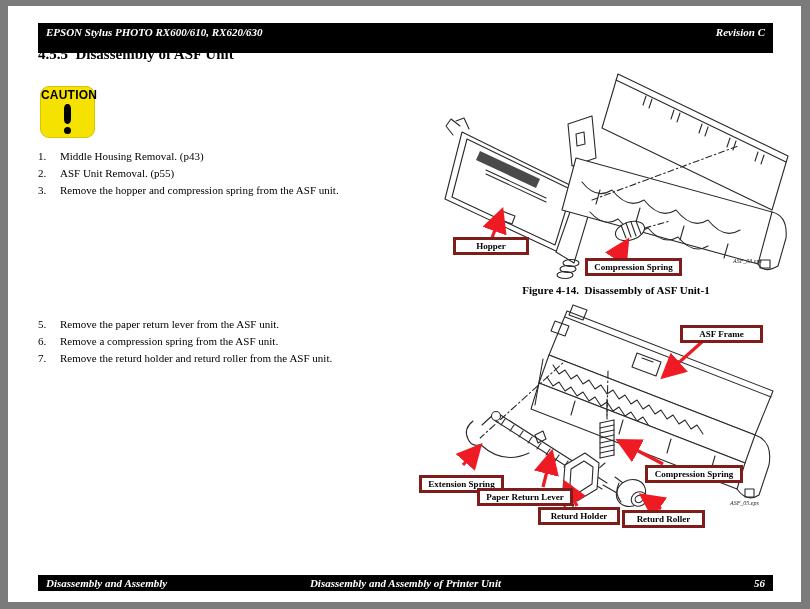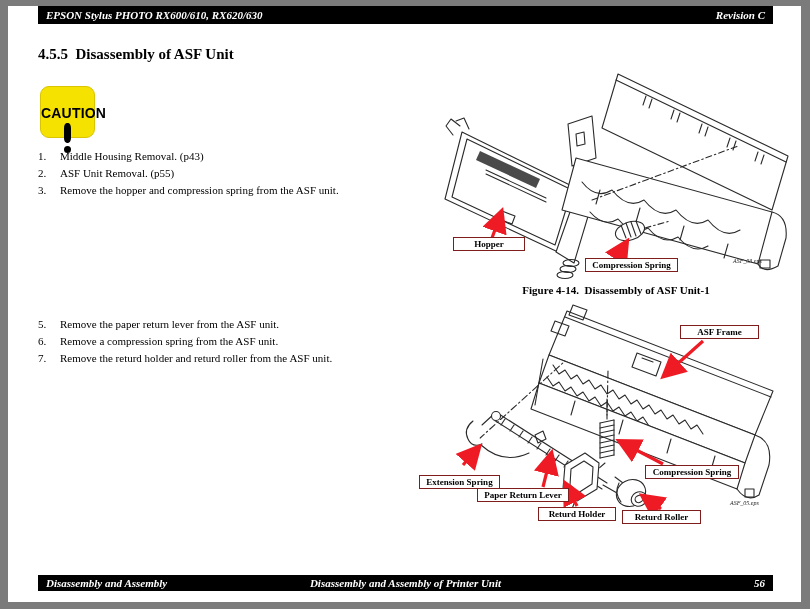--- a/index.html
+++ b/index.html
@@ -1,37 +1,37 @@
 <!DOCTYPE html>
 <html><head>
 <meta charset="utf-8">
 <style>
   html,body{margin:0;padding:0;}
   body{width:810px;height:609px;background:#7b7b7b;font-family:"Liberation Serif","DejaVu Serif",serif;}
   .page{position:absolute;left:8px;top:6px;width:793px;height:596px;background:#ffffff;overflow:hidden;}
   .bar{position:absolute;left:30px;width:735px;background:#000;color:#fff;font-style:italic;font-weight:bold;font-size:11px;}
-  .bar-header{top:0;height:18px;line-height:18px;}
+  .bar-header{top:17px;height:30px;line-height:18px;}
   .bar-footer{top:569px;height:16px;line-height:16px;font-size:11px;}
   .bar .left{position:absolute;left:8px;}
   .bar .center{position:absolute;left:0;width:100%;text-align:center;}
   .bar .right{position:absolute;right:8px;}
   .title{position:absolute;left:30px;top:40px;font-size:15px;font-weight:bold;white-space:pre;}
   .caution-icon{position:absolute;left:32px;top:80px;width:53px;height:50px;background:#f6e200;border:1px solid #d8c400;border-radius:9px;text-align:center;}
-  .caution-word{font-family:"Liberation Sans",sans-serif;font-size:14px;font-weight:bold;color:#000;margin-top:18px;letter-spacing:0.2px;}
+  .caution-word{font-family:"Liberation Sans",sans-serif;font-size:12px;font-weight:bold;color:#000;margin-top:1px;letter-spacing:0.2px;}
   .excl-bar{width:7px;height:20px;background:#000;border-radius:3px/5px;margin:2px auto 0;}
   .excl-dot{width:7px;height:7px;background:#000;border-radius:50%;margin:3px auto 0;}
   .caution-box{position:absolute;left:88px;top:79px;width:292px;height:57px;border:1.5px solid #000;}
   .caution-text{margin:3px 5px;font-size:10.5px;font-weight:bold;line-height:14px;}
   .step{position:absolute;left:30px;width:380px;font-size:11px;}
   .step .num{display:inline-block;width:22px;}
   .step .txt{}
   .italic{}
   .fig{position:absolute;}
   .fig svg{position:absolute;left:0;top:0;}
-  .plabel{position:absolute;background:#fff;border:1px solid #7f1d1d;font-size:9px;font-weight:bold;text-align:center;line-height:12px;height:12px;}
+  .plabel{position:absolute;background:#fff;border:3px solid #7f1d1d;font-size:9px;font-weight:bold;text-align:center;line-height:12px;height:12px;}
   .epslabel{position:absolute;font-size:6px;font-style:italic;color:#222;}
   .caption{position:absolute;left:0;width:100%;text-align:center;font-size:11px;font-weight:bold;white-space:pre;}
 </style>
 </head>
 <body>
 
 <div class="page">
 
   <div class="bar bar-header">
     <span class="left">EPSON Stylus PHOTO RX600/610, RX620/630</span>

